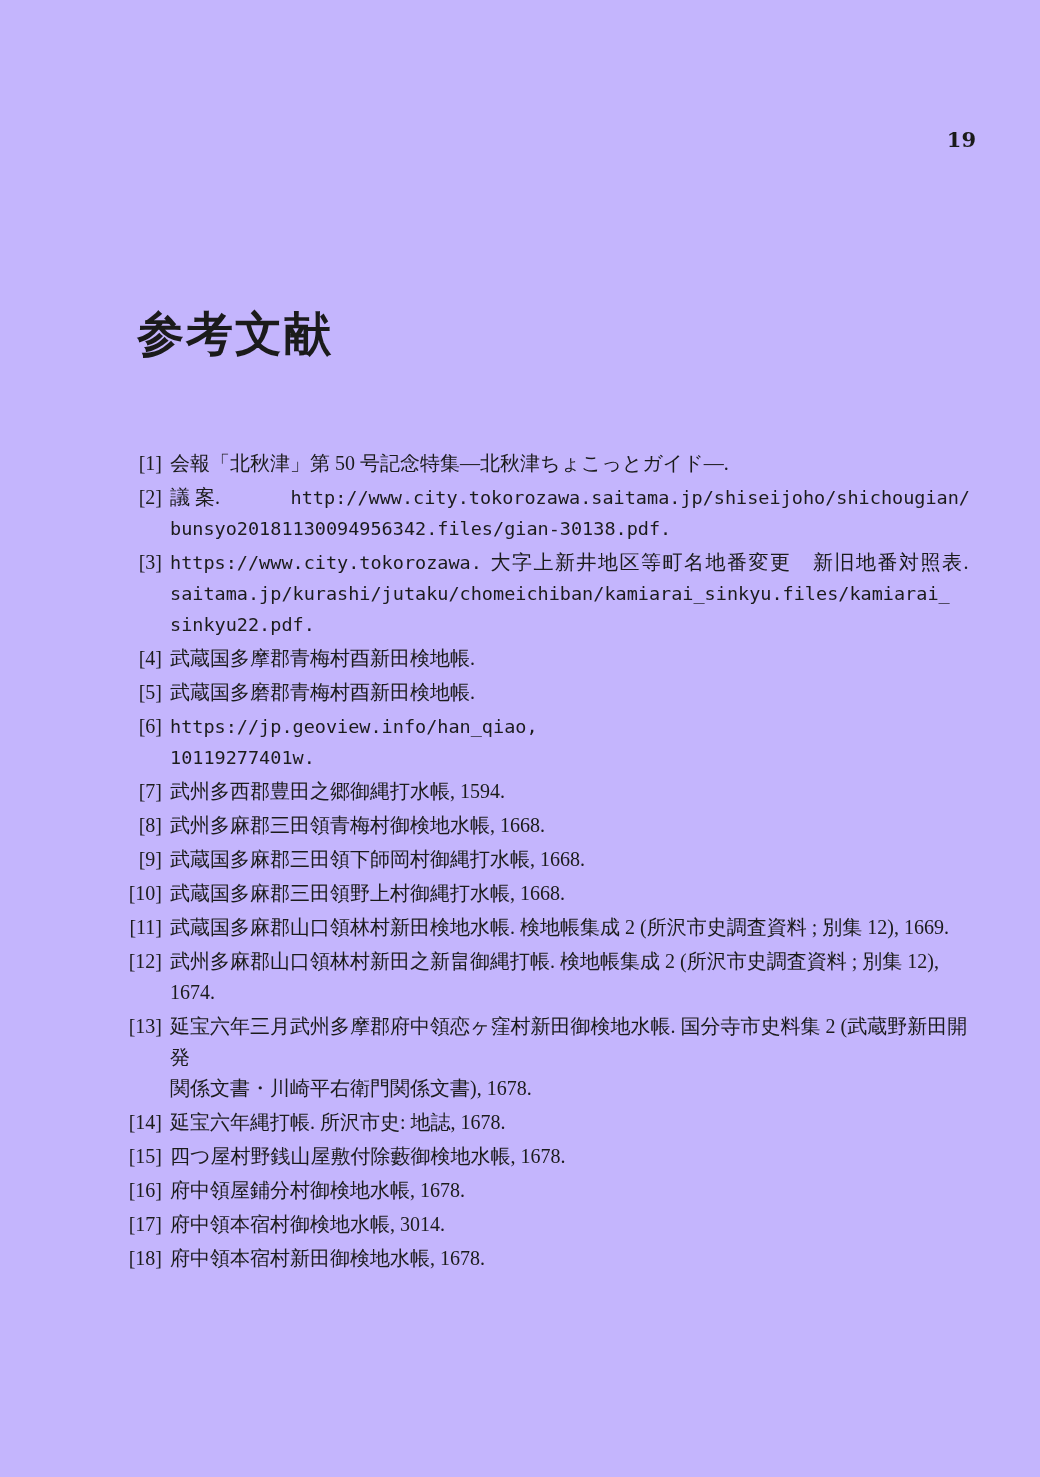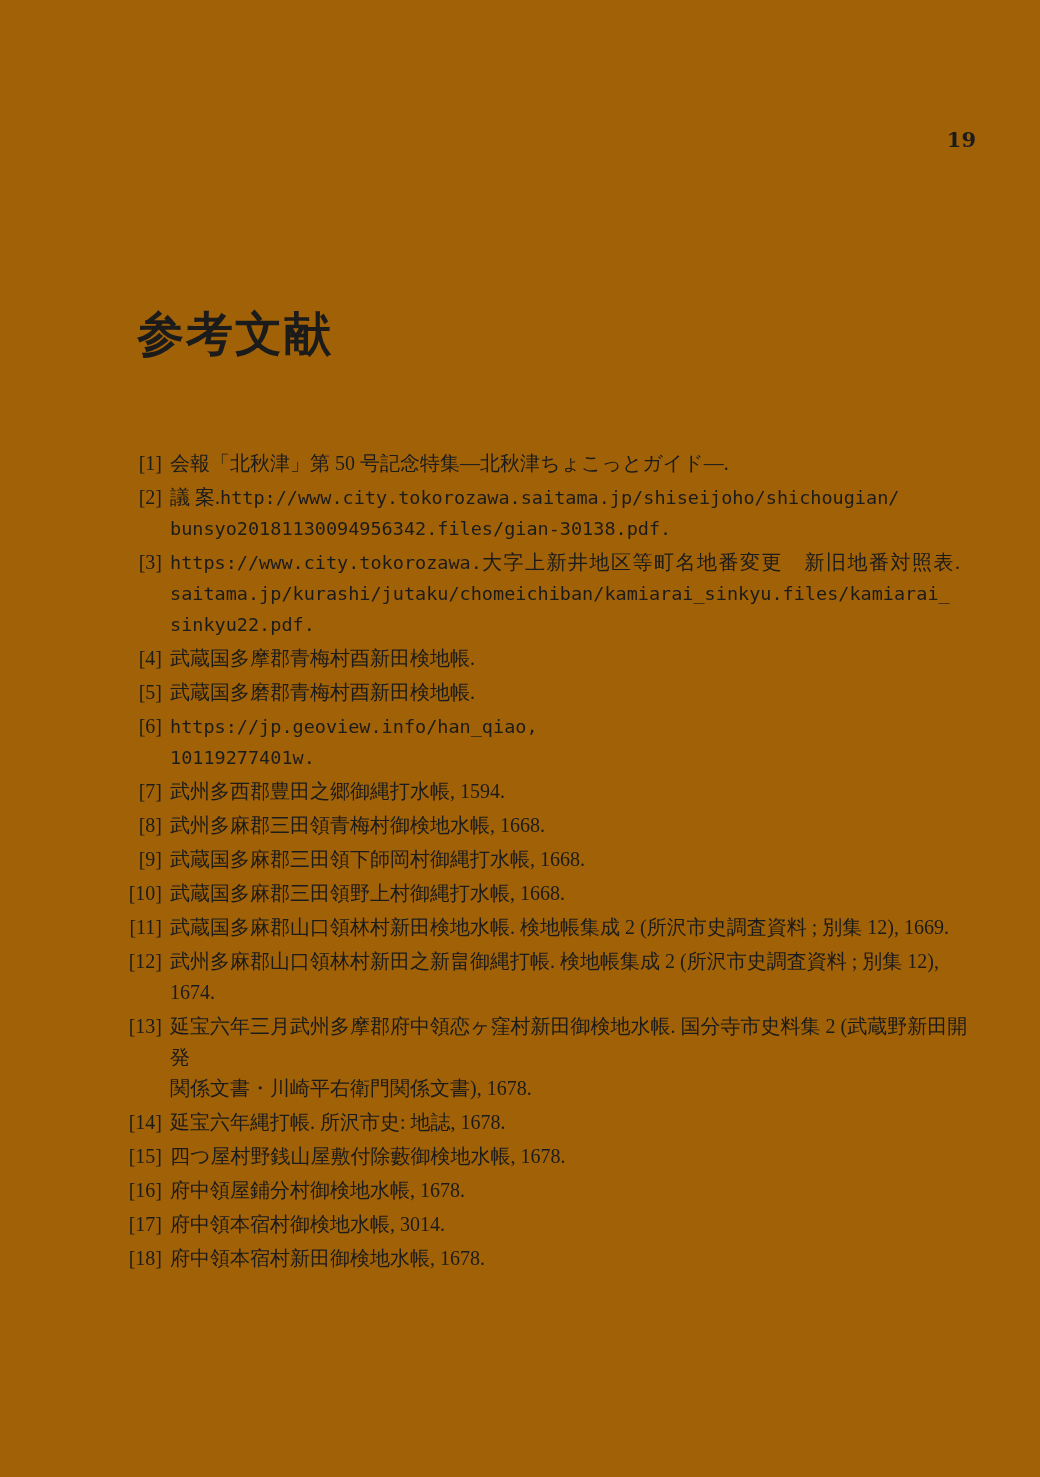--- a/index.html
+++ b/index.html
@@ -1,19 +1,19 @@
 <!DOCTYPE html>
 <html lang="ja"><head>
 <meta charset="utf-8">
 <style>
   html,body { margin:0; padding:0; background:#e8e8e8; }
   .page {
     position:relative;
     width:1040px; height:1477px;
-    background:#a16207;
+    background:#c4b5fd;
     color:#1b1b1b;
     overflow:hidden;
     font-family:"Liberation Serif","DejaVu Serif",serif;
   }
   .page-number {
     position:absolute;
     top:129px; right:64px;
     font-family:"DejaVu Serif",serif;
     font-weight:bold;
     font-size:21px;
@@ -47,21 +47,21 @@
     flex:0 0 40px;
     width:40px;
     text-align:right;
     margin-right:8px;
     font-family:"Liberation Serif","DejaVu Serif",serif;
   }
   .entry-body { flex:1; min-width:0; }
   .line { line-height:31px; }
   .line.split {
     display:flex;
-    justify-content:flex-start;
+    justify-content:space-between;
     align-items:baseline;
   }
   .seg-cjk  { font-family:"Liberation Serif","DejaVu Serif",serif; }
   .seg-mono {
     font-family:"DejaVu Sans Mono","Liberation Mono",monospace;
     font-size:18.5px;
     letter-spacing:0;
     white-space:nowrap;
   }
   .spread  { letter-spacing:1.5px; }

